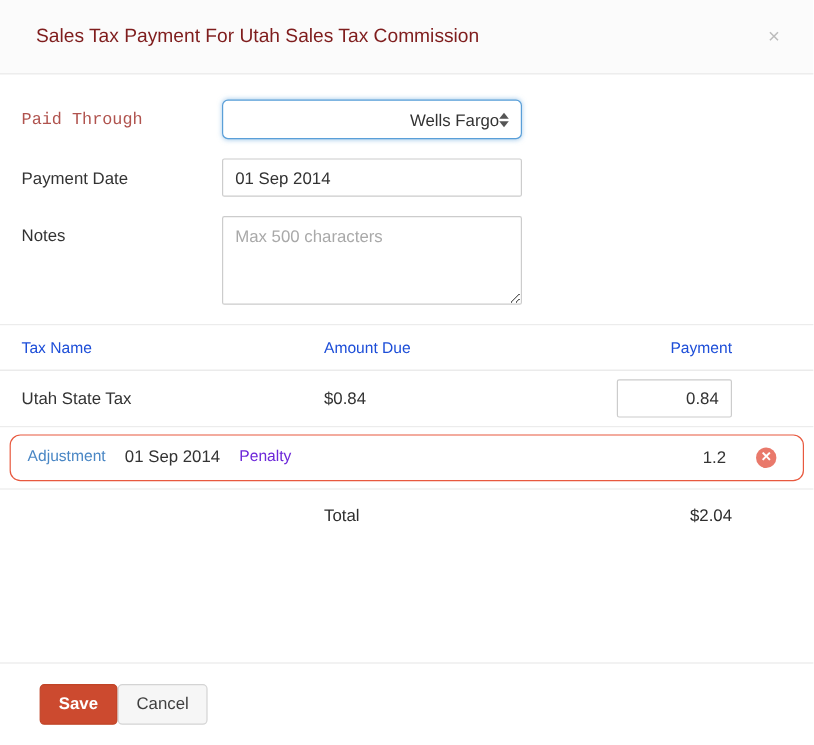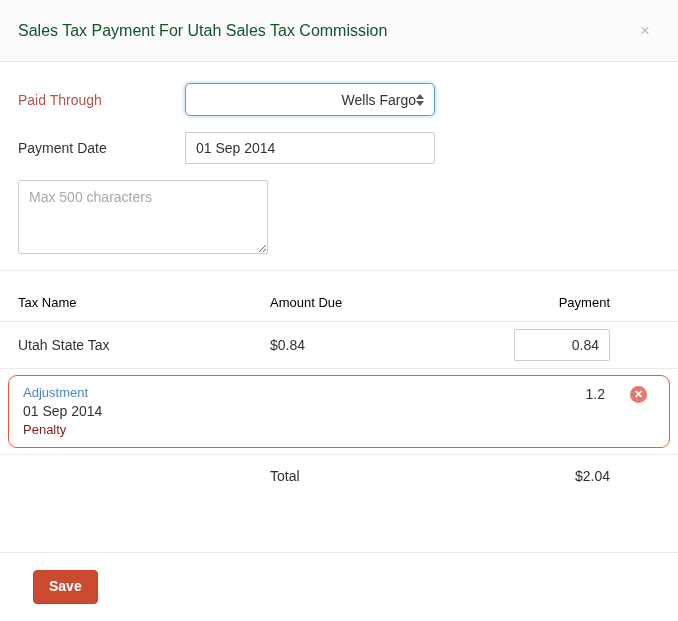--- a/index.html
+++ b/index.html
@@ -16,30 +16,30 @@
     background: #fff;
   }
   
   .modal-header {
     flex: 0 0 62px;
     background: #fbfbfb;
     border-bottom: 1px solid #e9e9e9;
     display: flex; align-items: center; justify-content: space-between;
     padding: 0 28px 0 18px;
   }
-  .modal-title { font-size: 16px; color: #14532d; }
+  .modal-title { font-size: 16px; color: #7f1d1d; margin-left: 12px; }
   .close-x { font-size: 17px; color: #bcbcbc; cursor: pointer; line-height: 1; }
 
   
   .modal-body { flex: 1 1 auto; padding-top: 21px; }
   .form-row { display: flex; align-items: center; margin: 0 18px 16px; }
   .form-row.align-top { align-items: flex-start; }
   .form-label { width: 167px; font-size: 14px; color: #333; padding-top: 0; }
   .align-top .form-label { padding-top: 8px; }
-  .label-red { color: #b0534e; }
+  .label-red { color: #b0534e; font-family: Liberation Mono, monospace; }
 
   .select-box {
     width: 250px; height: 33px;
     border: 1px solid #5a9fd8; border-radius: 5px;
     box-shadow: 0 0 4px rgba(90,159,216,.55);
     display: flex; align-items: center; justify-content: flex-end;
     padding: 0 10px; font-size: 14px; color: #333;
     background: #fff; cursor: pointer;
   }
   .stepper { display: flex; flex-direction: column; gap: 2px; align-items: center; }
@@ -65,22 +65,22 @@
 
   
   .tax-table { margin-top: 16px; }
   .t-row { display: flex; align-items: center; padding: 0 18px; }
   .col-name { flex: 1; }
   .col-amount { width: 150px; text-align: left; }
   .col-payment { width: 190px; text-align: right; }
   .col-action { width: 50px; }
   .t-head {
     border-top: 1px solid #ececec; border-bottom: 1px solid #e6e6e6;
-    padding-top: 24px; padding-bottom: 11px;
-    font-size: 13px; color: #000000;
+    padding-top: 11px; padding-bottom: 11px;
+    font-size: 13px; color: #1d4ed8;
   }
   .t-body-row {
     padding-top: 7px; padding-bottom: 7px;
     border-bottom: 1px solid #ececec;
     font-size: 14px; color: #333;
   }
   .payment-input {
     width: 96px; height: 32px;
     border: 1px solid #ccc; border-radius: 2px;
     padding: 0 10px; font-size: 14px; color: #333;
@@ -88,24 +88,24 @@
     font-family: "Liberation Sans", sans-serif;
   }
 
   
   .adjustment-box {
     margin: 6px 8px;
     border: 1px solid #e8593f; border-radius: 9px;
     padding: 9px 22px 10px 14px;
     display: flex; align-items: flex-start;
   }
-  .adj-left { flex: 1; display: flex; flex-direction: column; gap: 3px; }
+  .adj-left { flex: 1; display: flex; flex-direction: row; gap: 16px; }
   .adj-link { font-size: 13px; color: #4a87c5; cursor: pointer; }
   .adj-date { font-size: 14px; color: #333; }
-  .adj-reason { font-size: 13px; color: #7f1d1d; }
+  .adj-reason { font-size: 13px; color: #6d28d9; }
   .adj-amount { font-size: 14px; color: #333; padding-top: 1px; }
   .delete-icon {
     width: 17px; height: 17px; margin-left: 25px; margin-top: 1px;
     border-radius: 50%; background: #e9796b;
     color: #fff; font-size: 11px; font-weight: bold;
     display: flex; align-items: center; justify-content: center;
     cursor: pointer; line-height: 1;
   }
 
   .total-row {
@@ -156,20 +156,21 @@
       </div>
     </div>
 
 
     <div class="form-row">
       <div class="form-label">Payment Date</div>
       <input class="text-input" type="text" value="01 Sep 2014" style="">
     </div>
 
     <div class="form-row align-top">
+      <div class="form-label">Notes</div>
       <textarea class="notes-area" placeholder="Max 500 characters" style=""></textarea>
     </div>
 
     <div class="tax-table">
 
       <div class="t-row t-head">
         <div class="col-name">Tax Name</div>
         <div class="col-amount">Amount Due</div>
         <div class="col-payment">Payment</div>
         <div class="col-action"></div>
@@ -199,15 +200,16 @@
         <div class="col-amount">Total</div>
         <div class="col-payment">$2.04</div>
         <div class="col-action"></div>
       </div>
 
     </div>
   </div>
 
   <div class="modal-footer">
     <button class="btn btn-save">Save</button>
+    <button class="btn btn-cancel">Cancel</button>
   </div>
 
 </div>
 
 </body></html>

